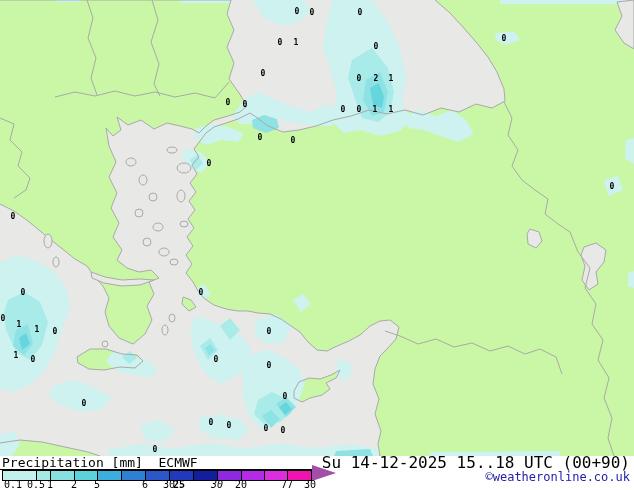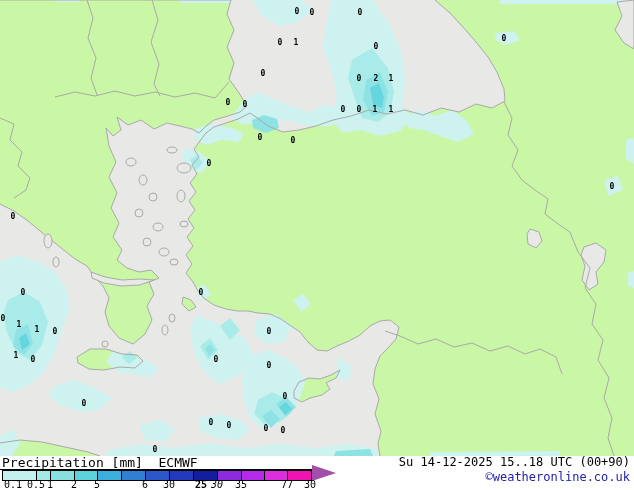--- a/index.html
+++ b/index.html
@@ -23,21 +23,21 @@
   #legend-bar{position:absolute;left:2px;top:14px;width:308px;height:9px;
               border:1px solid var(--legend-border);box-sizing:content-box;}
   .lseg{position:absolute;top:0;height:9px;border-right:1px solid var(--legend-border);box-sizing:border-box;}
   .lseg:last-child{border-right:none;}
   #legend-ticks{position:absolute;left:0;top:24px;width:340px;height:10px;font-size:10px;line-height:10px;}
   .ltick{position:absolute;top:0;transform:translateX(-50%);white-space:nowrap;}
   .ltick.first{transform:none;}
   #legend-arrow{position:absolute;left:312px;top:9px;width:0;height:0;
                 border-top:8px solid transparent;border-bottom:8px solid transparent;
                 border-left:24px solid var(--arrow);}
-  #datetime-label{position:absolute;right:4px;top:0;font-size:12px;line-height:13px;white-space:pre;}
+  #datetime-label{position:absolute;right:4px;top:0;font-size:16px;line-height:13px;white-space:pre;}
   #copyright-label{position:absolute;right:4px;top:15px;font-size:12px;line-height:12px;color:var(--copyc);}
 </style>
 </head>
 <body>
 
 <div id="app">
   <div id="map-wrap">
     <svg id="map-svg" width="634" height="456" viewBox="0 0 634 456">
 
       <rect x="0" y="0" width="634" height="456" fill="var(--sea)"></rect>
@@ -217,23 +217,23 @@
     <div id="legend-arrow"></div>
     <div id="legend-ticks">
         <div class="ltick first" style="left: 4px;">0.1</div>
         <div class="ltick" style="left: 36px;">0.5</div>
         <div class="ltick" style="left: 50px;">1</div>
         <div class="ltick" style="left: 74px;">2</div>
         <div class="ltick" style="left: 97px;">5</div>
         <div class="ltick" style="left: 121px; margin-top: 28px;">10</div>
         <div class="ltick" style="left: 145px;">6</div>
         <div class="ltick" style="left: 169px;">30</div>
-        <div class="ltick" style="left: 201px; font-weight: bold;">25</div>
+        <div class="ltick" style="left: 179px; font-weight: bold;">25</div>
         <div class="ltick" style="left: 217px; font-style: italic;">30</div>
-        <div class="ltick" style="left: 241px;">35</div>
+        <div class="ltick" style="left: 241px;">20</div>
         <div class="ltick" style="left: 264px; margin-top: 25px;">40</div>
         <div class="ltick" style="left: 287px;">77</div>
         <div class="ltick" style="left: 310px;">30</div>
       </div>
     <div id="datetime-label">Su 14-12-2025 15..18 UTC (00+90)</div>
     <div id="copyright-label">©weatheronline.co.uk</div>
   </div>
 </div>
 
 </body></html>

